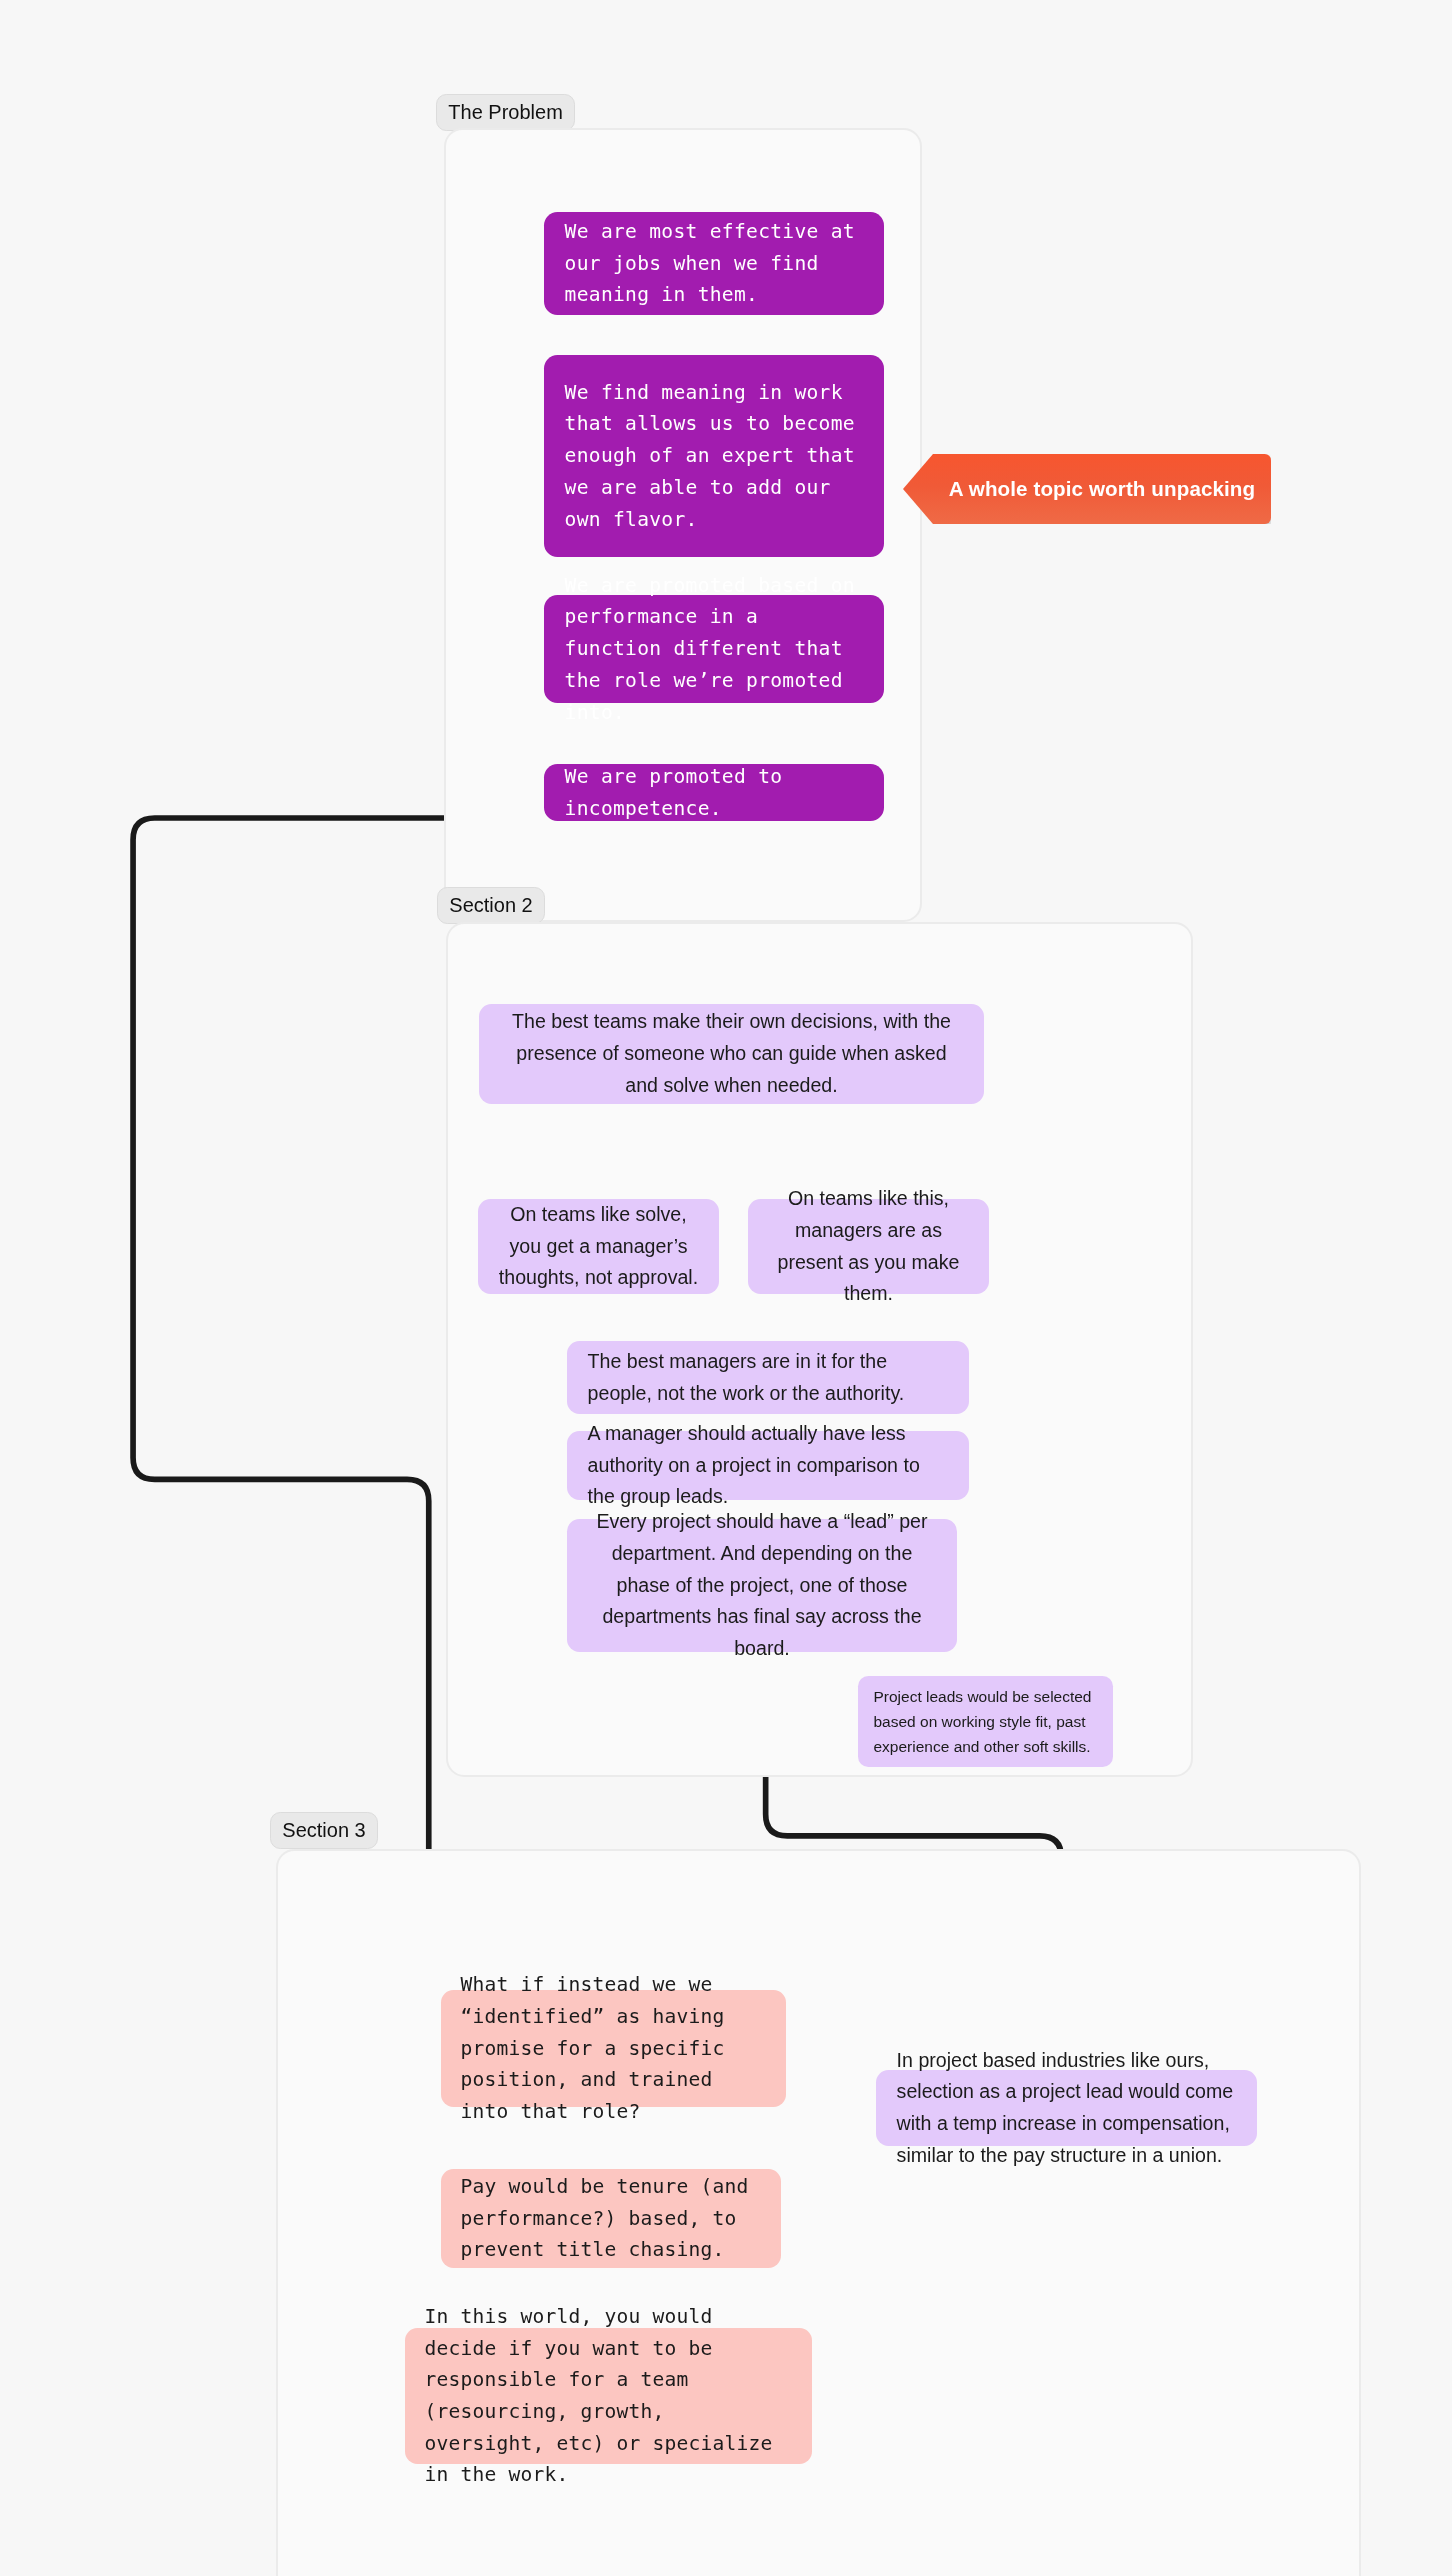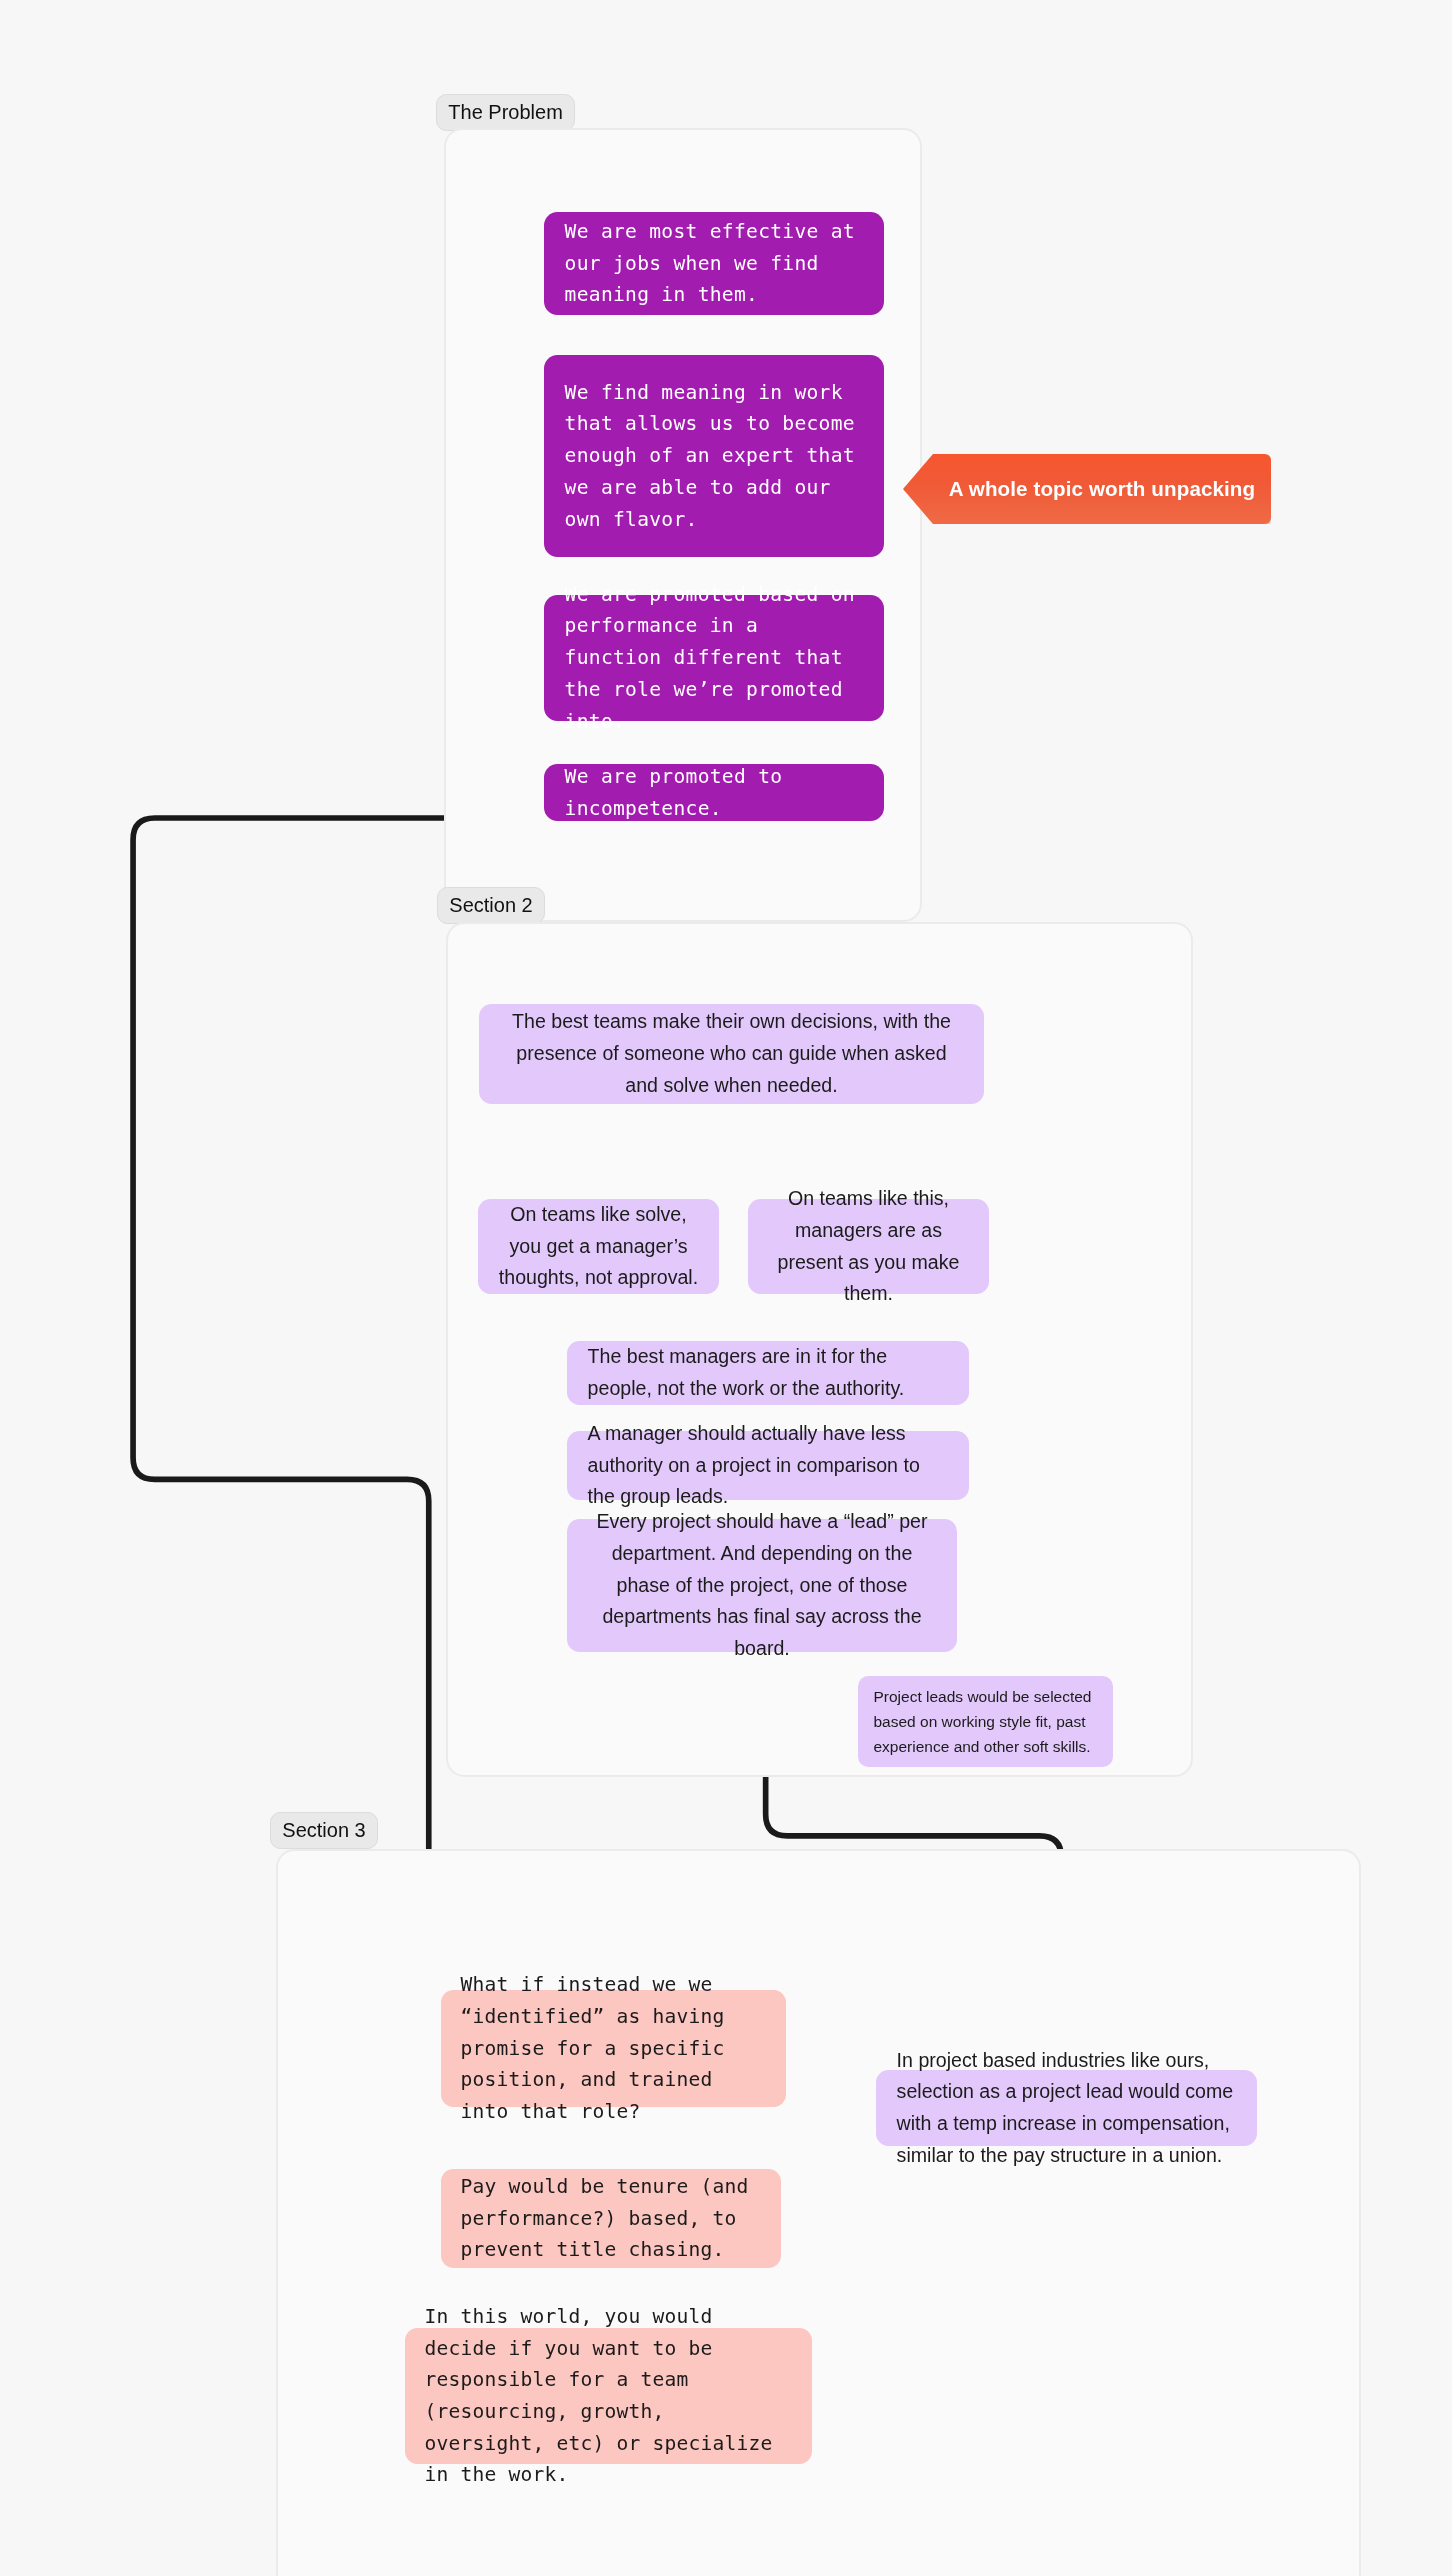--- a/index.html
+++ b/index.html
@@ -153,34 +153,34 @@
 
   <div class="abs section-tag" style="left:436px;top:94px;">The Problem</div>
   <div class="abs section-frame" style="left:444px;top:128px;width:478px;height:794px;"></div>
 
   <div class="abs node node-dark" style="left:544px;top:212px;width:340px;height:103px;">We are most effective at our jobs when we find meaning in them.</div>
 
   <div class="abs node node-dark" style="left:544px;top:355px;width:340px;height:202px;">We find meaning in work that allows us to become enough of an expert that we are able to add our own flavor.</div>
 
   <div class="callout" style="left:903px;top:423px;width:338px;margin-top:31px;">A whole topic worth unpacking</div>
 
-  <div class="abs node node-dark" style="left:544px;top:595px;width:340px;height:126px;">We are promoted based on performance in a function different that the role we’re promoted into.</div>
+  <div class="abs node node-dark" style="left:544px;top:595px;width:340px;height:108px;">We are promoted based on performance in a function different that the role we’re promoted into.</div>
 
   <div class="abs node node-dark" style="left:544px;top:764px;width:340px;height:57px;">We are promoted to incompetence.</div>
 
   <div class="abs section-tag" style="left:437px;top:887px;">Section 2</div>
   <div class="abs section-frame" style="left:446px;top:922px;width:747px;height:855px;"></div>
 
   <div class="abs node node-purple center" style="left:479px;top:1004px;width:505px;height:100px;">The best teams make their own decisions, with the presence of someone who can guide when asked and solve when needed.</div>
 
   <div class="abs node node-purple center" style="left:478px;top:1199px;width:241px;height:95px;">On teams like solve, you get a manager’s thoughts, not approval.</div>
 
   <div class="abs node node-purple center" style="left:748px;top:1199px;width:241px;height:95px;">On teams like this, managers are as present as you make them.</div>
 
-  <div class="abs node node-purple" style="left:567px;top:1341px;width:402px;height:64px;">The best managers are in it for the people, not the work or the authority.</div>
+  <div class="abs node node-purple" style="left:567px;top:1341px;width:402px;height:73px;">The best managers are in it for the people, not the work or the authority.</div>
 
   <div class="abs node node-purple" style="left:567px;top:1431px;width:402px;height:69px;">A manager should actually have less authority on a project in comparison to the group leads.</div>
 
   <div class="abs node node-purple" style="left:567px;top:1519px;width:390px;height:133px;text-align:center;">Every project should have a “lead” per department. And depending on the phase of the project, one of those departments has final say across the board.</div>
 
   <div class="abs node node-purple small" style="left:858px;top:1676px;width:255px;height:91px;">Project leads would be selected based on working style fit, past experience and other soft skills.</div>
 
   <div class="abs section-tag" style="left:270px;top:1812px;">Section 3</div>
   <div class="abs section-frame" style="left:276px;top:1849px;width:1085px;height:1236px;"></div>
 

